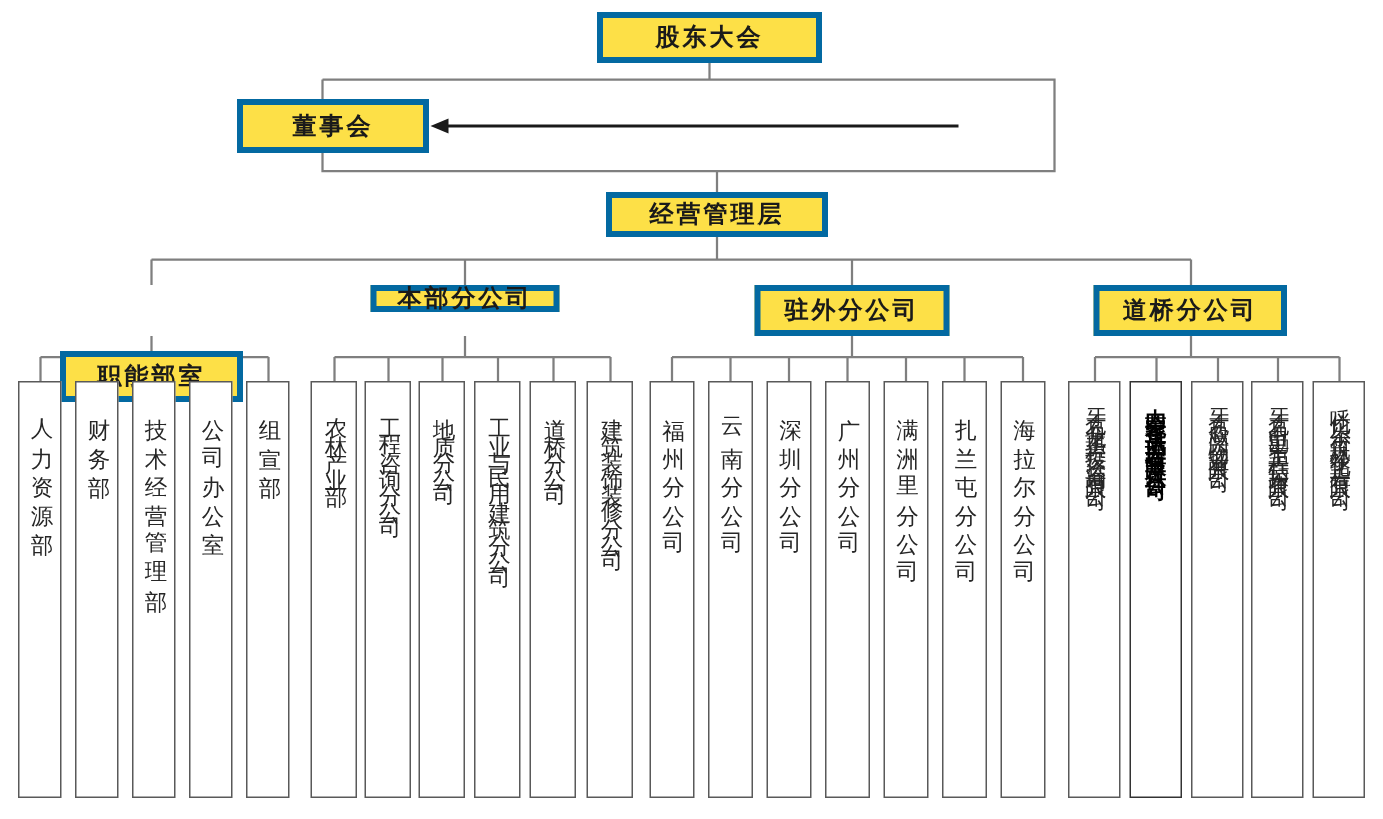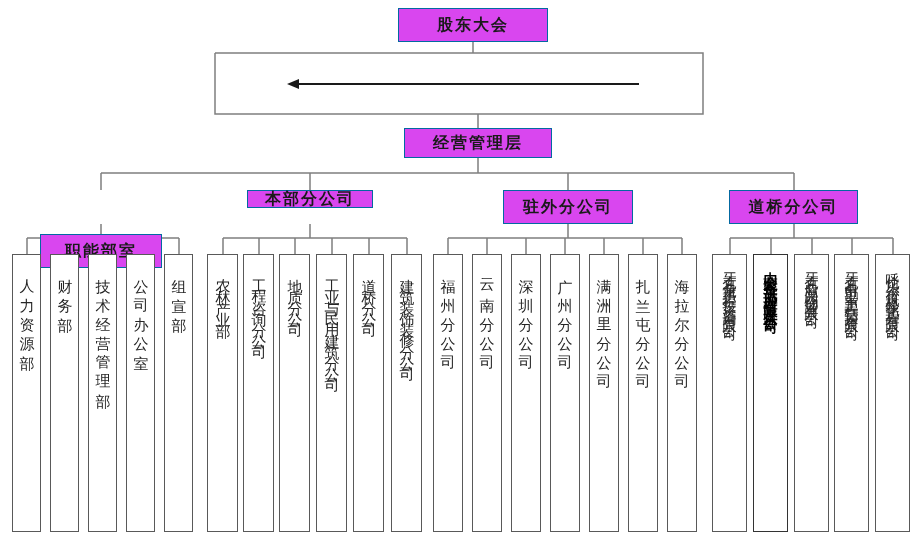--- a/index.html
+++ b/index.html
@@ -3,21 +3,21 @@
 <meta charset="utf-8">
 <style>
   html,body { margin:0; padding:0; background:#ffffff; }
   .canvas {
     position:relative; width:922px; height:546px; background:#ffffff;
     font-family:"Liberation Serif", serif; overflow:hidden;
   }
   svg.connectors { position:absolute; left:0; top:0; z-index:1; }
   .node {
     position:absolute; z-index:2; box-sizing:border-box;
-    border:1px solid #0369a1; background:#d946ef;
+    border:4px solid #0369a1; background:#fde047;
     display:flex; align-items:center; justify-content:center;
     font-weight:bold; font-size:16px; color:#1a1a1a;
     letter-spacing:2px; white-space:nowrap;
   }
   .leaf {
     position:absolute; z-index:2; box-sizing:border-box; top:254px; height:278px;
     border:1px solid #595959; background:#ffffff; color:#262626;
     writing-mode:vertical-rl; text-orientation:upright;
   }
   .g1 { width:29px; line-height:27px; font-size:15px; letter-spacing:19px; padding-top:12px; }
@@ -55,20 +55,21 @@
     <path d="M730 238 H893 M730 238 V254 M771 238 V254 M812 238 V254 M852 238 V254 M893 238 V254" stroke="#7f7f7f" stroke-width="1.5" fill="none"></path>
 
     <g>
       <line x1="639" y1="84" x2="297" y2="84" stroke="#1a1a1a" stroke-width="2"></line>
       <polygon points="287,84 299,79 299,89" fill="#1a1a1a"></polygon>
     </g>
   </svg>
 
   <div class="node" style="left:398px; top:8px; width:150px; height:34px;">股东大会</div>
 
+  <div class="node" style="left:158px; top:66px; width:128px; height:36px;">董事会</div>
 
   <div class="node" style="left:404px; top:128px; width:148px; height:30px;">经营管理层</div>
 
   <div class="node" style="left:40px; top:190px; width:122px; height:34px;margin-top:44px;">职能部室</div>
   <div class="node" style="left:247px; top:190px; width:126px; height:18px;">本部分公司</div>
   <div class="node" style="left:503px; top:190px; width:130px; height:34px;">驻外分公司</div>
   <div class="node" style="left:729px; top:190px; width:129px; height:34px;">道桥分公司</div>
 
   <div class="leaf g1" style="left:12px">人力资源部</div>
   <div class="leaf g1" style="left:50px">财务部</div>

